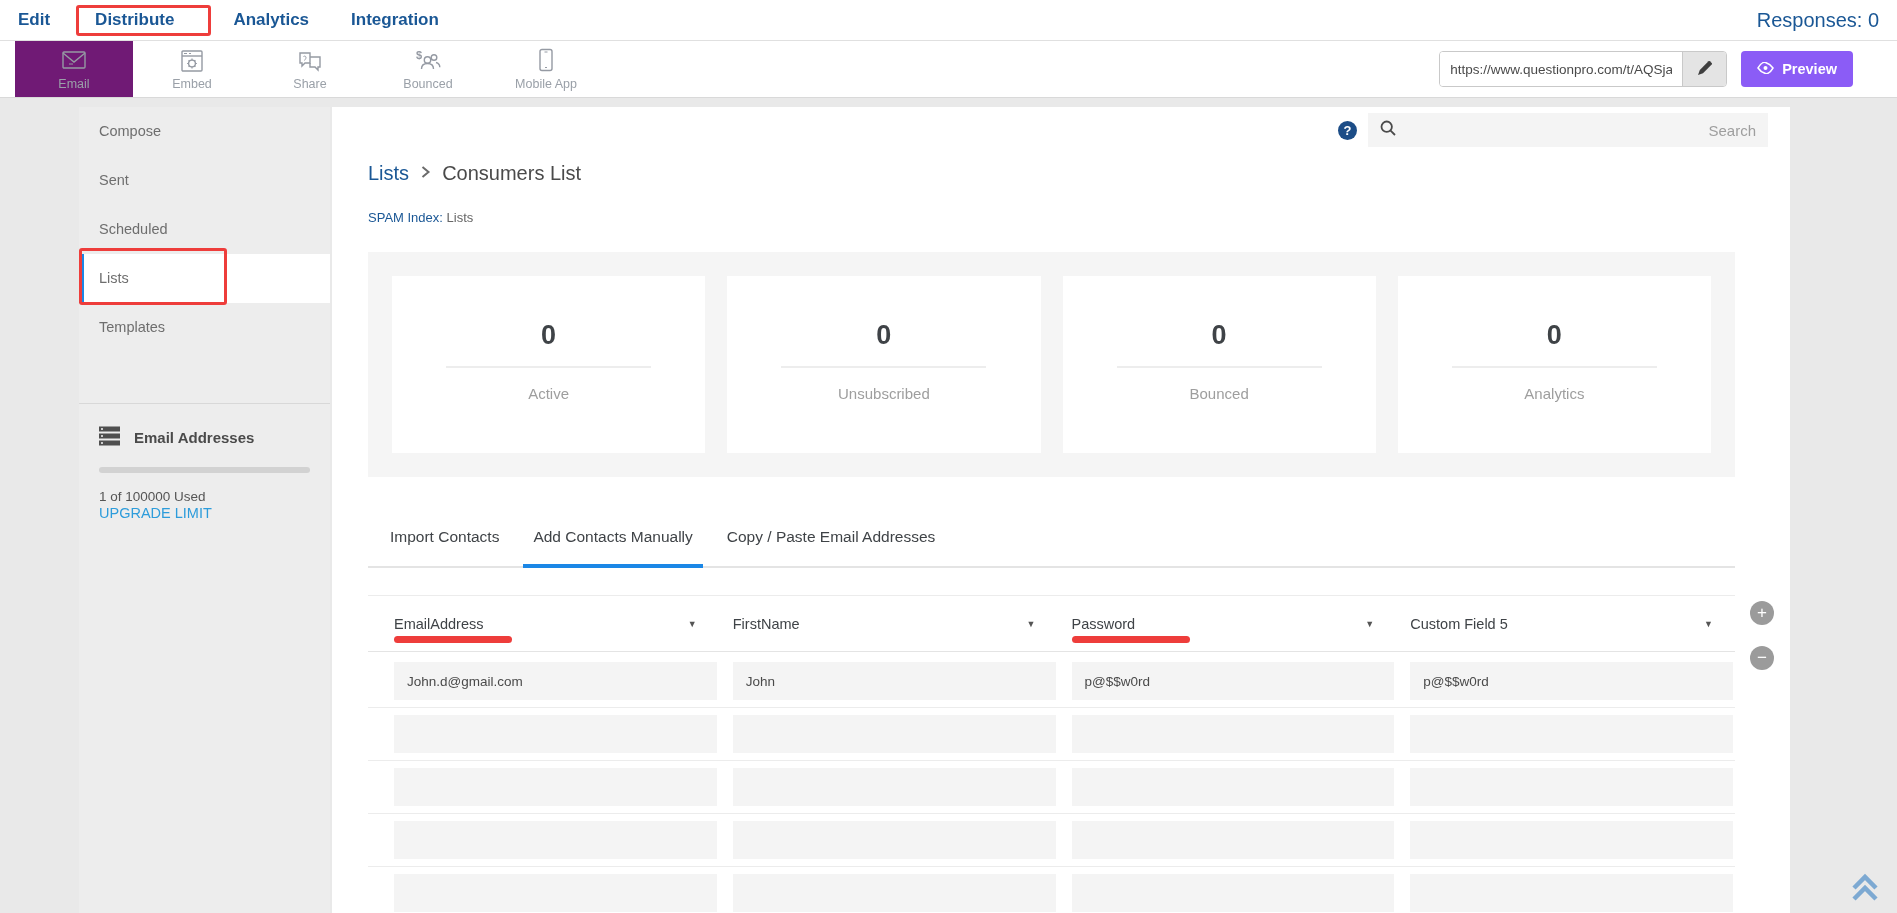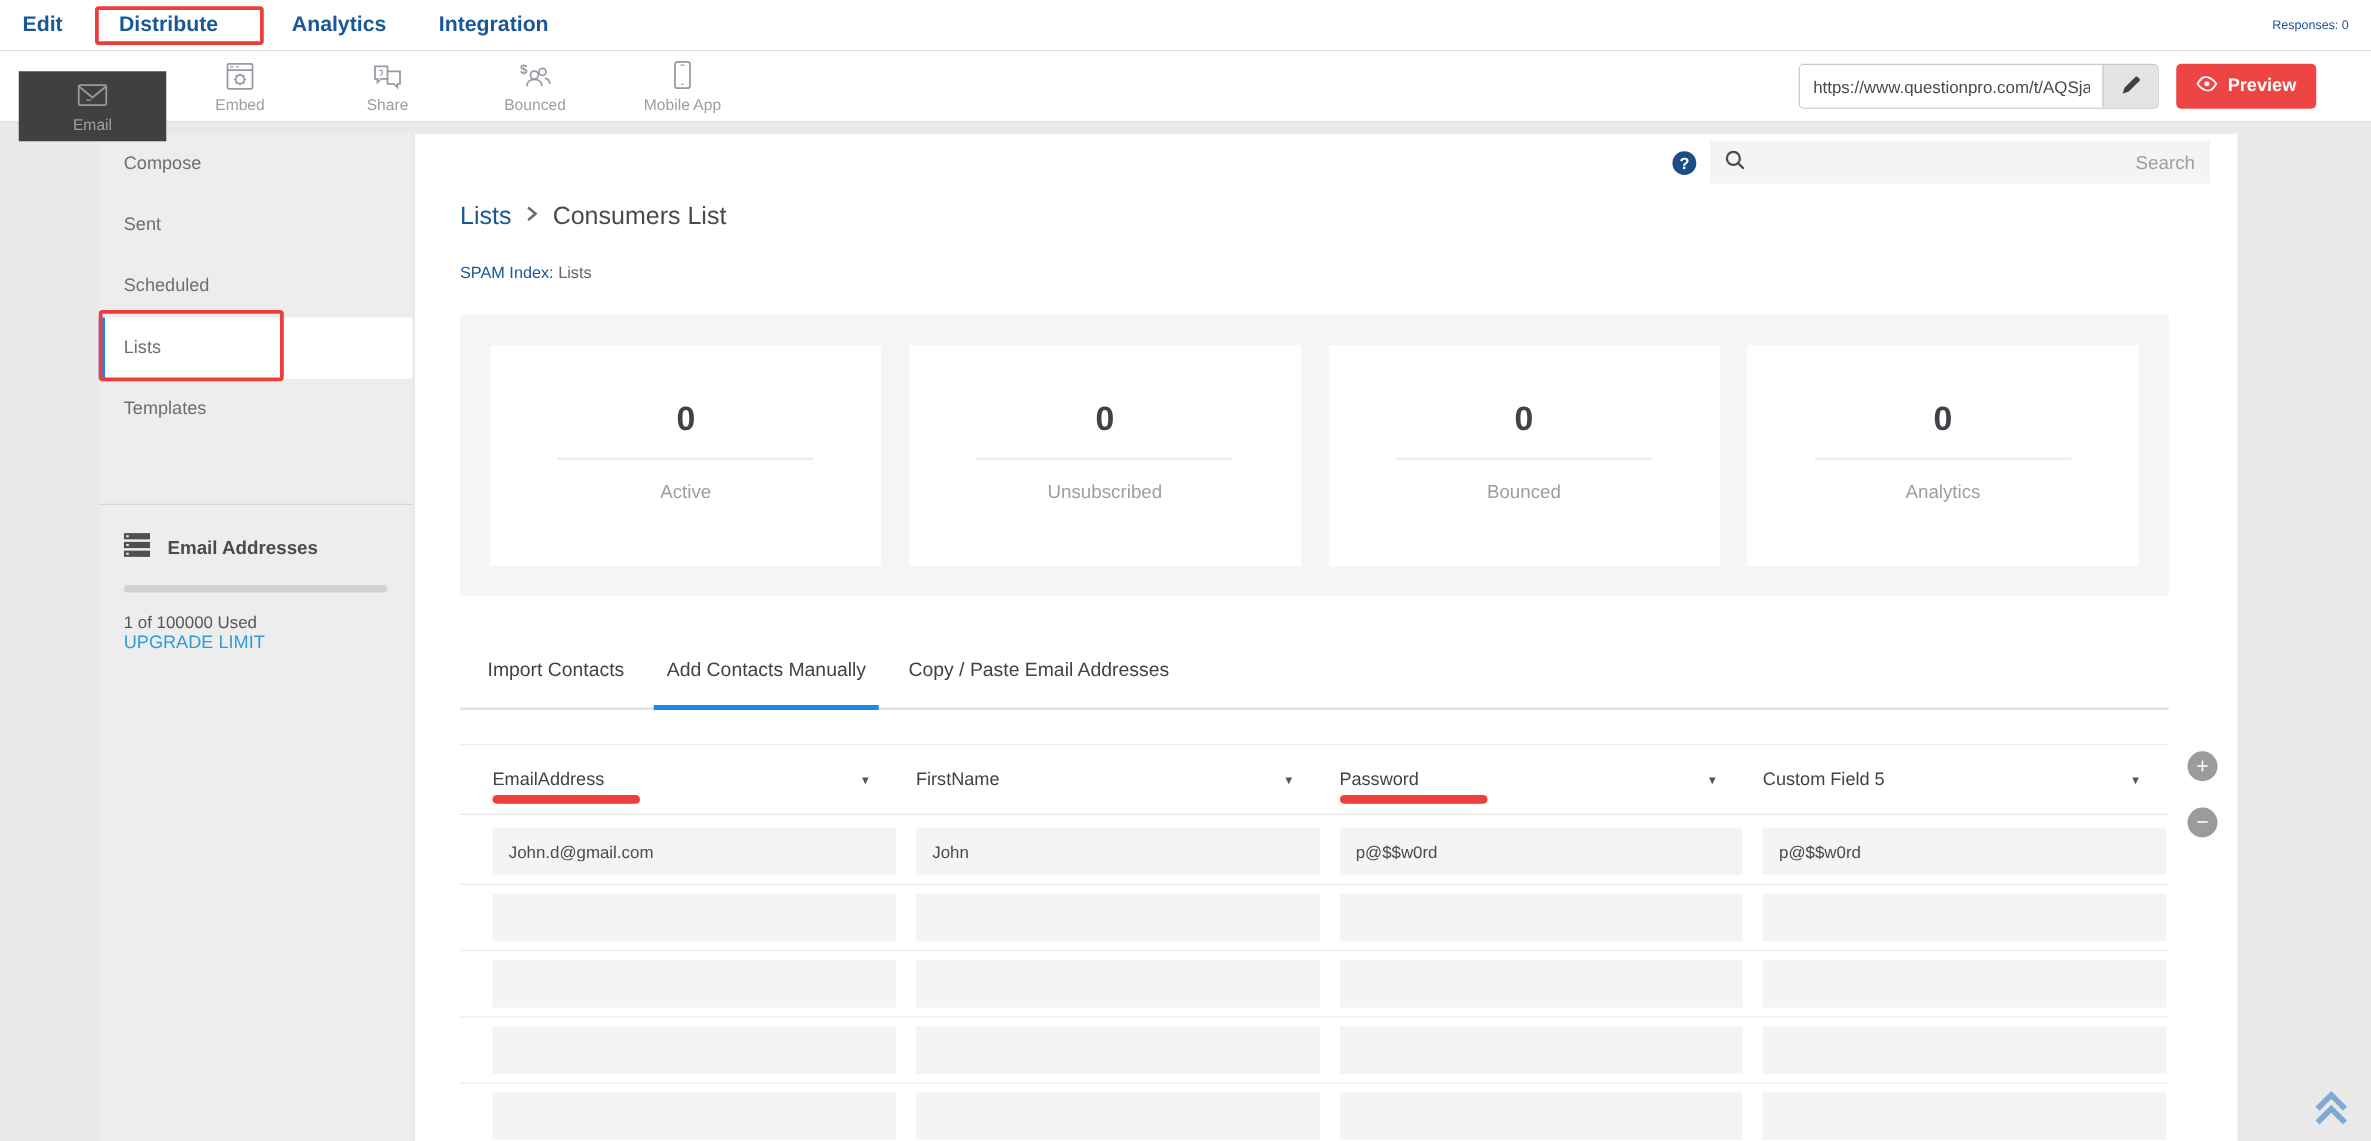--- a/index.html
+++ b/index.html
@@ -10,40 +10,40 @@
   
   .topnav { position:absolute; top:0; left:0; right:0; height:41px; background:#fff;
             border-bottom:1px solid #e0e0e0; display:flex; align-items:center;
             justify-content:space-between; padding:0 18px; z-index:5; }
   .nav-left { display:flex; align-items:center; }
   .nav-link { color:#1a5795; font-size:17px; font-weight:600; margin-right:42px;
               text-decoration:none; cursor:pointer; white-space:nowrap; }
   .red-box { border:3px solid #ee3d3b; border-radius:3px; }
   .distribute-box { padding:2px 34px 3px 16px; margin:0 22px 0 -16px; }
   .distribute-box .nav-link { margin:0; border-bottom:2px solid #1b87e6; padding-bottom:18px; }
-  .responses { color:#1a5795; font-size:10px; }
+  .responses { color:#1a5795; font-size:20px; }
 
   
   .toolbar { position:absolute; top:41px; left:0; right:0; height:57px; background:#fff;
              border-bottom:1px solid #d9d9d9; display:flex; align-items:center;
              justify-content:space-between; z-index:5; }
   .toolbar-tabs { display:flex; height:100%; padding-left:15px; }
   .tool-tab { width:118px; height:100%; display:flex; flex-direction:column; align-items:center;
               justify-content:center; gap:4px; cursor:pointer; }
-  .tool-tab.active { background:#404040;margin-top:16px; }
+  .tool-tab.active { background:#701a75; }
   .tool-icon { height:26px; display:flex; align-items:flex-end; }
   .tool-icon svg { stroke:#959aa3; fill:none; stroke-width:1.4; }
   .tool-label { font-size:12.5px; color:#9aa0a8; white-space:nowrap; }
   .toolbar-right { display:flex; align-items:center; gap:14px; padding-right:44px; }
   .url-group { display:flex; border:1px solid #c9c9c9; border-radius:4px; overflow:hidden; height:36px; background:#fff; }
   .url-input { width:242px; border:none; outline:none; padding:0 10px; font-size:13.5px; color:#4a4a4a;
                font-family:"Liberation Sans", sans-serif; }
   .url-edit { width:44px; background:#e4e4e4; border:none; border-left:1px solid #c9c9c9;
               display:flex; align-items:center; justify-content:center; cursor:pointer; }
-  .preview-btn { height:36px; padding:0 16px; background:#ef4444; color:#fff; border:none; border-radius:4px;
+  .preview-btn { height:36px; padding:0 16px; background:#8b5cf6; color:#fff; border:none; border-radius:4px;
                  font-size:14.5px; font-weight:700; display:flex; align-items:center; gap:8px; cursor:pointer;
                  font-family:"Liberation Sans", sans-serif; }
 
   
   .sidebar { position:absolute; left:79px; top:107px; width:251px; bottom:0; background:#ededed; }
   .side-item { height:49px; line-height:49px; padding-left:20px; font-size:14.5px; color:#6e6e6e;
                cursor:pointer; }
   .side-item.active { background:#fff; border-left:5px solid #1b87e6; padding-left:15px; }
   .lists-box { position:absolute; left:0; top:141px; width:148px; height:57px; pointer-events:none; }
   .side-divider { border:none; border-top:1px solid #d8d8d8; margin-top:51px; }

